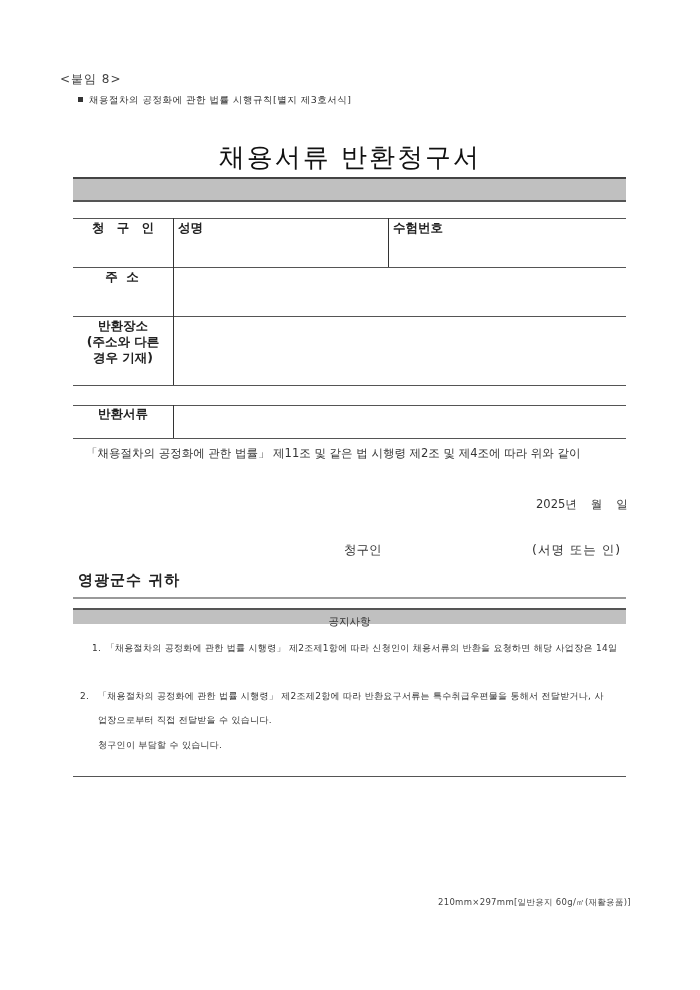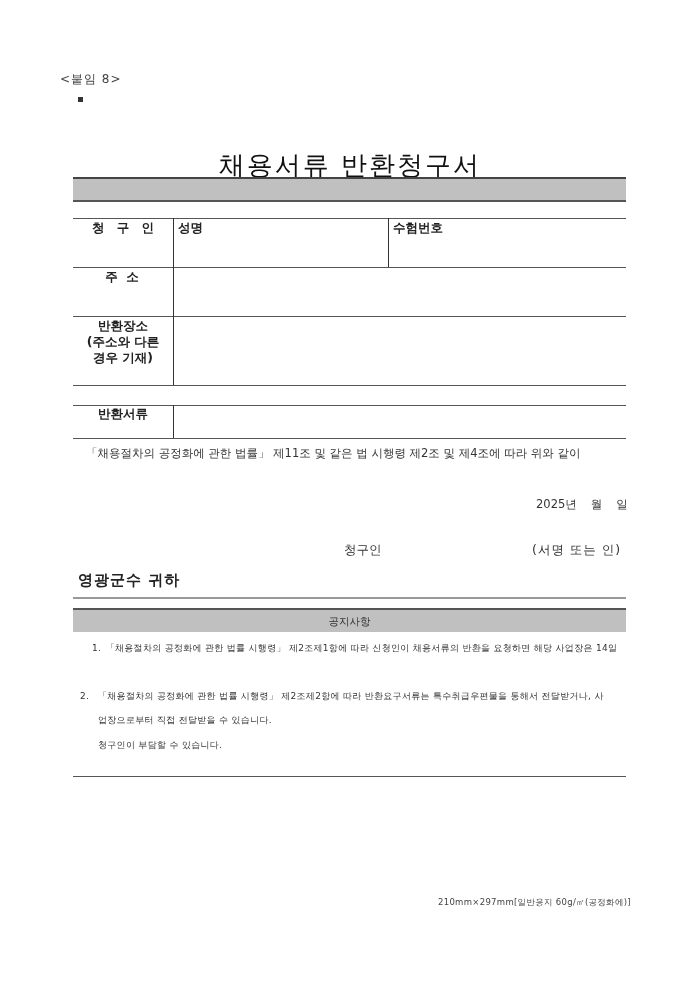--- a/index.html
+++ b/index.html
@@ -4,46 +4,46 @@
   <style>
     html, body { margin: 0; padding: 0; background: #ffffff; }
     body {
       width: 700px; height: 990px; position: relative; overflow: hidden;
       font-family: "DejaVu Sans", "Liberation Sans", sans-serif; color: #222;
     }
     .abs { position: absolute; }
     .attach-label { left: 60px; top: 71px; font-size: 12px; color: #444; letter-spacing: 1px; }
     .form-ref { left: 78px; top: 94px; font-size: 9.5px; color: #333; letter-spacing: 0.5px; }
     .form-ref .bullet { display: inline-block; width: 5px; height: 5px; background: #333; margin-right: 6px; vertical-align: middle; position: relative; top: -1px; }
-    .title { left: 0; width: 700px; top: 148px; text-align: center; font-size: 26px; color: #111; letter-spacing: 2px; }
+    .title { left: 0; width: 700px; top: 140px; text-align: center; font-size: 26px; color: #111; letter-spacing: 2px; }
     .gray-band { left: 73px; width: 553px; top: 177px; height: 25px; background: #c0c0c0; border-top: 2px solid #444; border-bottom: 2px solid #555; box-sizing: border-box; }
     .hline { left: 73px; width: 553px; height: 0; border-top: 1.5px solid #555; }
     .hline.thick { border-top: 2px solid #666; }
     .vline { width: 0; border-left: 1px solid #333; }
     .cell-label { font-size: 12.5px; color: #222; font-weight: bold; text-align: center; width: 100px; left: 73px; }
     .field-label { font-size: 12.5px; font-weight: bold; color: #222; }
     .multi { line-height: 16px; }
     .statement { left: 86px; top: 443px; width: 540px; font-size: 11.5px; line-height: 20px; color: #333; }
     .date { left: 520px; top: 497px; font-size: 11.5px; color: #333; word-spacing: 10px; }
     .date span { margin-left: 14px; }
     .claimant { left: 344px; top: 542px; font-size: 12.5px; color: #333; }
     .sign { left: 532px; top: 542px; font-size: 12.5px; color: #333; letter-spacing: 1px; }
     .recipient { left: 78px; top: 571px; font-size: 15px; color: #222; letter-spacing: 1px; font-weight: bold; }
-    .notice-band { left: 73px; width: 553px; top: 608px; height: 24px; background: #c0c0c0; border-top: 2px solid #555; box-sizing: border-box; text-align: center; font-size: 10.5px; line-height: 22px; color: #333; }
+    .notice-band { left: 73px; width: 553px; top: 608px; height: 16px; background: #c0c0c0; border-top: 2px solid #555; box-sizing: border-box; text-align: center; font-size: 10.5px; line-height: 22px; color: #333; }
     .notice { left: 80px; width: 545px; font-size: 9px; color: #333; line-height: 24px; letter-spacing: 0.3px; }
     .notice .num { display: inline-block; width: 18px; }
     .notice .cont { padding-left: 18px; }
     .paper-size { left: 438px; top: 897px; font-size: 8.5px; color: #444; letter-spacing: 0.3px; }
   </style>
 </head>
 <body>
 
 <div class="abs attach-label">&lt;붙임 8&gt;</div>
 <div class="abs form-ref">
-  <span class="bullet"></span>
+  <span class="bullet"></span><span>채용절차의 공정화에 관한 법률 시행규칙[별지 제3호서식]</span>
 </div>
 
 <div class="abs title">채용서류 반환청구서</div>
 
 <div class="abs gray-band"></div>
 
 <div class="abs hline" style="top:218px;"></div>
 <div class="abs hline" style="top:267px;"></div>
 <div class="abs hline" style="top:316px;"></div>
 <div class="abs hline" style="top:385px;"></div>
@@ -94,13 +94,13 @@
 </div>
 <div class="abs notice" style="top:684px;">
   <div><span class="num">2.</span><span>「채용절차의 공정화에 관한 법률 시행령」 제2조제2항에 따라 반환요구서류는 특수취급우편물을 통해서 전달받거나, 사</span></div>
   <div class="cont">업장으로부터 직접 전달받을 수 있습니다.</div>
 </div>
 <div class="abs notice" style="top:733px;">
   <div class="cont">청구인이 부담할 수 있습니다.</div>
 </div>
 <div class="abs hline" style="top:776px;"></div>
 
-<div class="abs paper-size">210mm×297mm[일반용지 60g/㎡(공정화에)]</div>
+<div class="abs paper-size">210mm×297mm[일반용지 60g/㎡(재활용품)]</div>
 
 </body></html>

